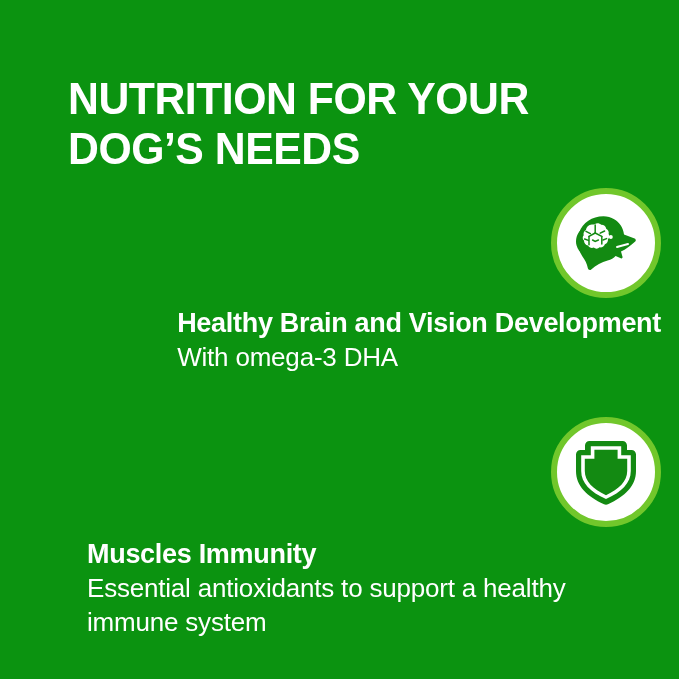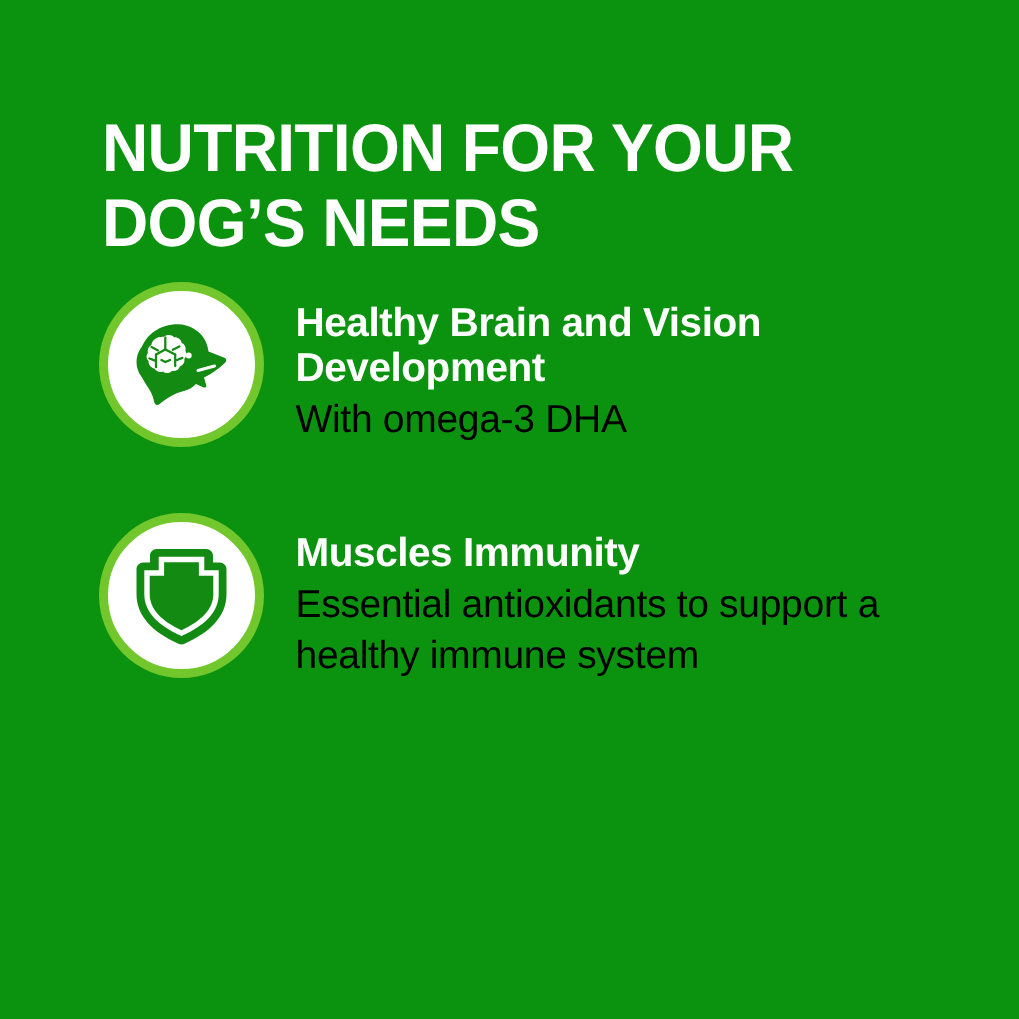--- a/index.html
+++ b/index.html
@@ -41,23 +41,24 @@
   
   .features {
     position: absolute;
     left: 0;
     top: 188px;
     width: 679px;
   }
   .feature {
     position: relative;
     display: flex;
-    align-items: center;
+    align-items: flex-end;
     padding-left: 66px;
     padding-right: 18px;
+    flex-direction: column;
   }
   .feature.f1 { margin-top: 0px; }
   .feature.f2 { margin-top: 45px; }
   .feature.f3 { margin-top: 43px; }
 
   
   .badge {
     flex: 0 0 auto;
     width: 110px;
     height: 110px;
@@ -89,21 +90,21 @@
     letter-spacing: -0.3px;
     color: #ffffff;
     margin: 0;
   }
   .fbody {
     font-family: "Liberation Sans", sans-serif;
     font-weight: normal;
     font-size: 26px;
     line-height: 34px;
     letter-spacing: -0.2px;
-    color: #000000;
+    color: #ffffff;
     margin: 0;
     margin-top: 2px;
   }
   .f1 .ftext { padding-top: 10px; }
   .f2 .ftext { padding-top: 6px; }
   .f3 .ftext { padding-top: 12px; }
 </style>
 </head>
 <body>
 

